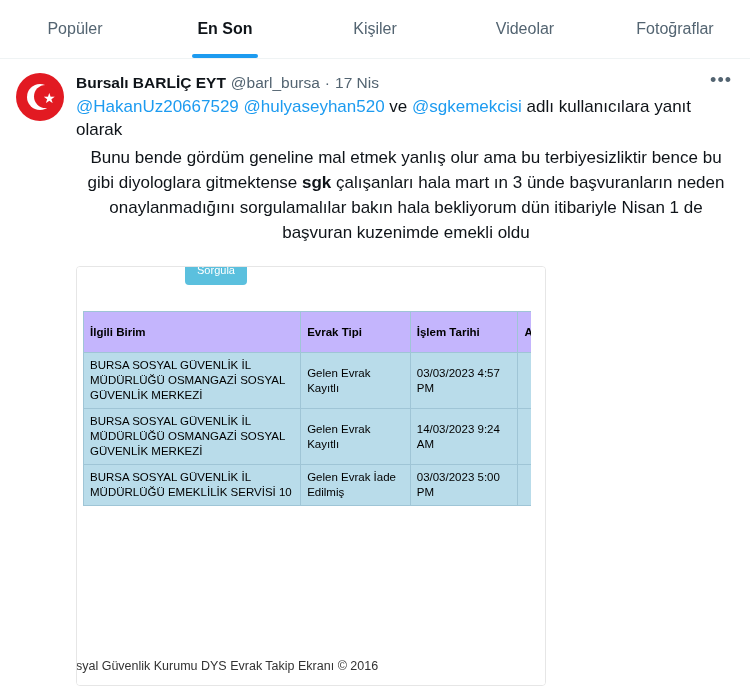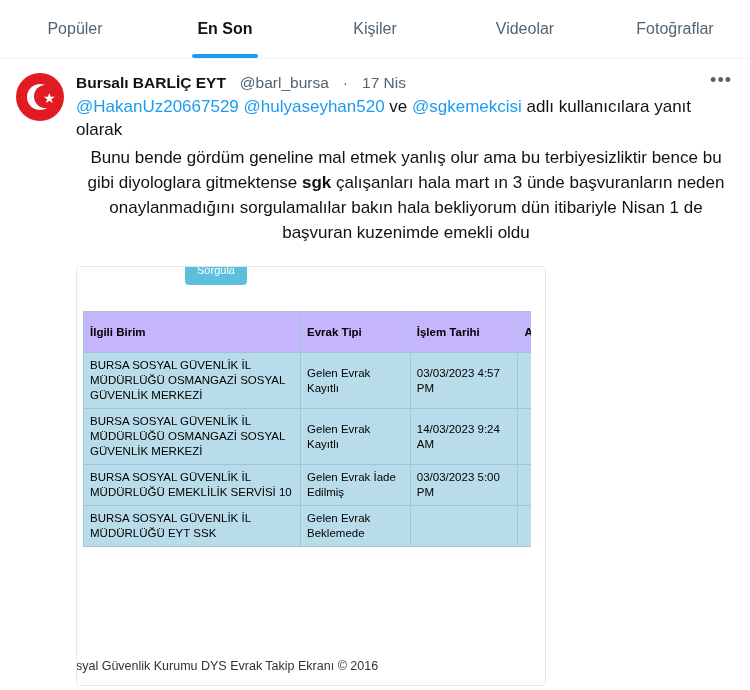--- a/index.html
+++ b/index.html
@@ -105,21 +105,21 @@
     font-size: 15.5px;
     line-height: 20px;
   }
   .name {
     font-weight: bold;
     color: #0f1419;
     white-space: nowrap;
   }
   .handle, .dot, .date {
     color: #536471;
-    margin-left: 14px;
+    margin-left: 5px;
     white-space: nowrap;
   }
   .more {
     margin-left: auto;
     color: #536471;
     font-size: 18px;
     letter-spacing: 1px;
     line-height: 14px;
     padding: 0 4px;
     cursor: pointer;
@@ -307,26 +307,20 @@
               <td>Gelen Evrak Kayıtlı</td>
               <td>14/03/2023 9:24 AM</td>
               <td></td>
             </tr>
             <tr>
               <td>BURSA SOSYAL GÜVENLİK İL MÜDÜRLÜĞÜ EMEKLİLİK SERVİSİ 10</td>
               <td>Gelen Evrak İade Edilmiş</td>
               <td>03/03/2023 5:00 PM</td>
               <td></td>
             </tr>
-            <tr>
-              <td>BURSA SOSYAL GÜVENLİK İL MÜDÜRLÜĞÜ EYT SSK</td>
-              <td>Gelen Evrak Beklemede</td>
-              <td></td>
-              <td></td>
-            </tr>
           </tbody>
         </table>
 
         <div class="card-right-strip"></div>
         <div class="card-left-strip"></div>
         <div class="card-footer">osyal Güvenlik Kurumu DYS Evrak Takip Ekranı © 2016</div>
       </div>
     </div>
 
   </div>

